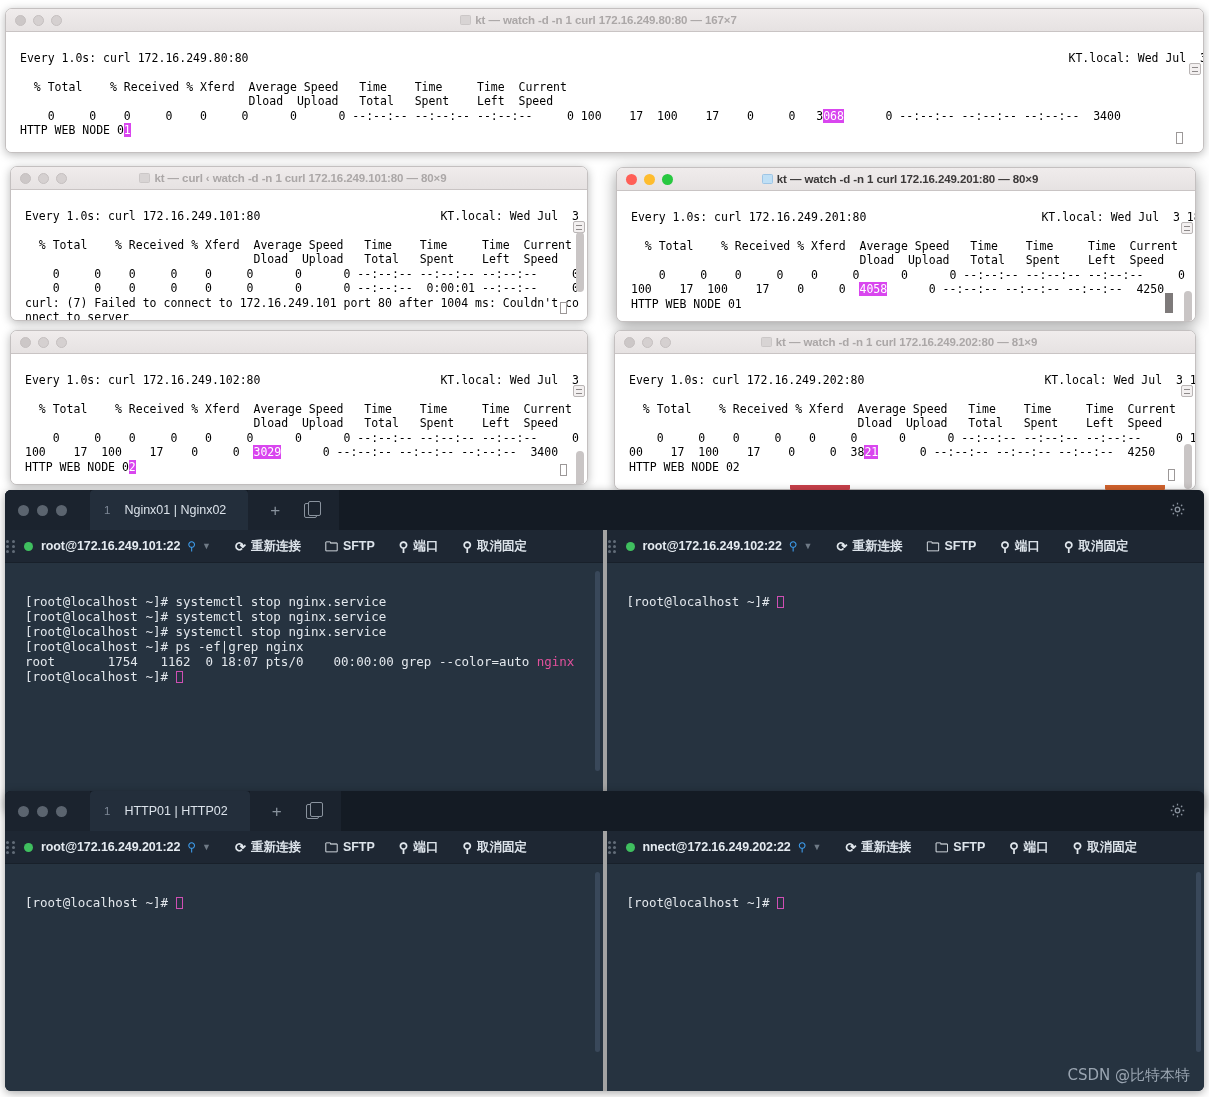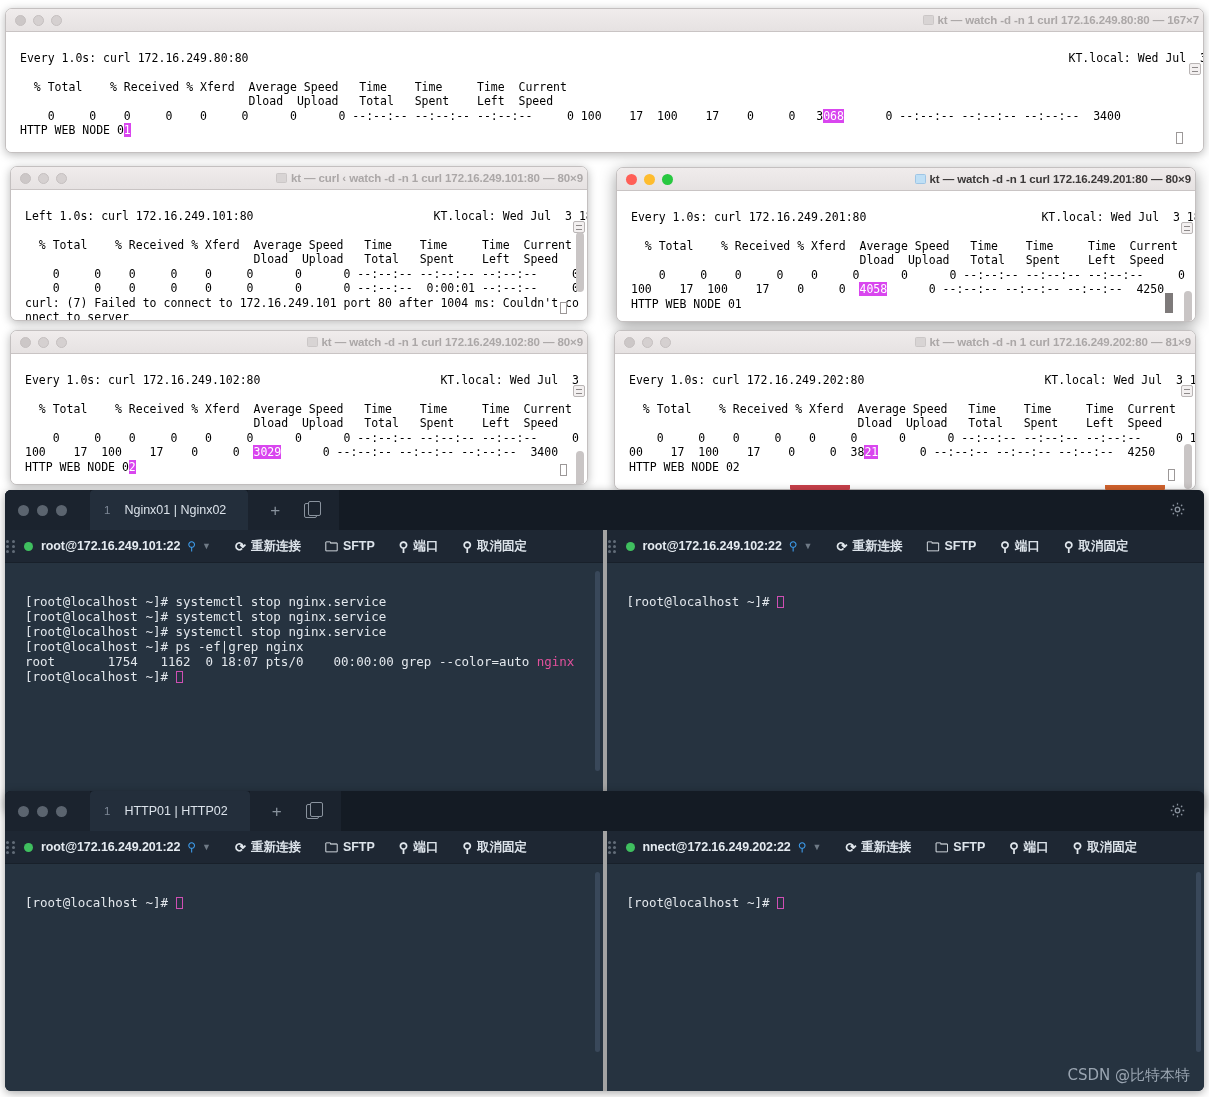--- a/index.html
+++ b/index.html
@@ -28,21 +28,21 @@
     position: relative;
   }
   .lights { display:flex; gap:7px; padding-left: 9px; align-items:center; }
   .light { width: 11px; height: 11px; border-radius: 50%; }
   .light.inactive { background:#d5d0d0; border:1px solid #c4bfbf; }
   .light.inactive.first { background:#ccc7c7; }
   .light.r { background:#ff5f57; }
   .light.y { background:#febc2e; }
   .light.g { background:#28c840; }
   .title-text {
-    position:absolute; left:0; right:4px; text-align:right;
+    position:absolute; left:0; right:12px; text-align:center;
     font-size: 11.5px; font-weight: bold; letter-spacing: -0.1px;
     pointer-events:none;
   }
   .title-text.dim { color: #aba7a7; }
   .title-text.act { color: #3b3838; }
   .title-ficon {
     display:inline-block; width:11px; height:10px; border-radius:1.5px;
     vertical-align:-1px; margin-right:4px;
   }
   .title-ficon.dim { background:#d8d4d4; border:1px solid #cbc7c7; }
@@ -186,21 +186,21 @@
   <div class="term" style="left:10px; top:166px; width:578px; height:155px;">
     <div class="term-title">
       <div class="lights">
         <span class="light inactive first"></span>
         <span class="light inactive"></span>
         <span class="light inactive"></span>
       </div>
       <div class="title-text dim"><span class="title-ficon dim"></span><span>kt — curl ‹ watch -d -n 1 curl 172.16.249.101:80 — 80×9</span></div>
     </div>
     <div class="term-body">
-<span>Left 1.0s: curl 172.16.249.101:80</span><span style="display:inline-block;width:180px"></span><span>KT.local: Wed Jul  3 18:08:13 2024</span>
+<span>Every 1.0s: curl 172.16.249.101:80</span><span style="display:inline-block;width:180px"></span><span>KT.local: Wed Jul  3 18:08:13 2024</span>
 
 <span>  % Total    % Received % Xferd  Average Speed   Time    Time     Time  Current</span>
 <span>                                 Dload  Upload   Total   Spent    Left  Speed</span>
 <span>    0     0    0     0    0     0      0      0 --:--:-- --:--:-- --:--:--     0</span>
 <span>    0     0    0     0    0     0      0      0 --:--:--  0:00:01 --:--:--     0</span>
 <span>curl: (7) Failed to connect to 172.16.249.101 port 80 after 1004 ms: Couldn't co</span>
 <span>nnect to server</span>
       <div class="term-scroll">
         <div class="sb-top"></div>
         <div class="sb-thumb" style="top:40px; height:60px;"></div>
@@ -234,21 +234,20 @@
     </div>
   </div>
 
   <div class="term" style="left:10px; top:330px; width:578px; height:155px;">
     <div class="term-title">
       <div class="lights">
         <span class="light inactive first"></span>
         <span class="light inactive"></span>
         <span class="light inactive"></span>
       </div>
-      <div class="title-text dim"><span class="title-ficon dim"></span><span>kt — watch -d -n 1 curl 172.16.249.102:80 — 80×9</span></div>
     </div>
     <div class="term-body">
 <span>Every 1.0s: curl 172.16.249.102:80</span><span style="display:inline-block;width:180px"></span><span>KT.local: Wed Jul  3 18:08:15 2024</span>
 
 <span>  % Total    % Received % Xferd  Average Speed   Time    Time     Time  Current</span>
 <span>                                 Dload  Upload   Total   Spent    Left  Speed</span>
 <span>    0     0    0     0    0     0      0      0 --:--:-- --:--:-- --:--:--     0</span>
 <span><span>100    17  100    17    0     0  </span><span class="inv">3029</span><span>      0 --:--:-- --:--:-- --:--:--  3400</span></span>
 <span><span>HTTP WEB NODE 0</span><span class="inv">2</span></span>
       <div class="term-scroll">

